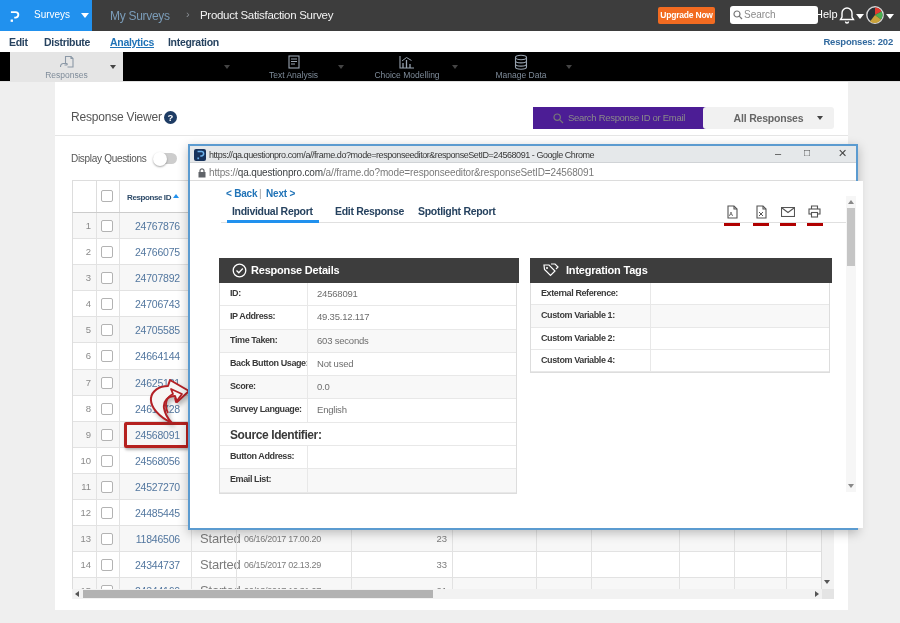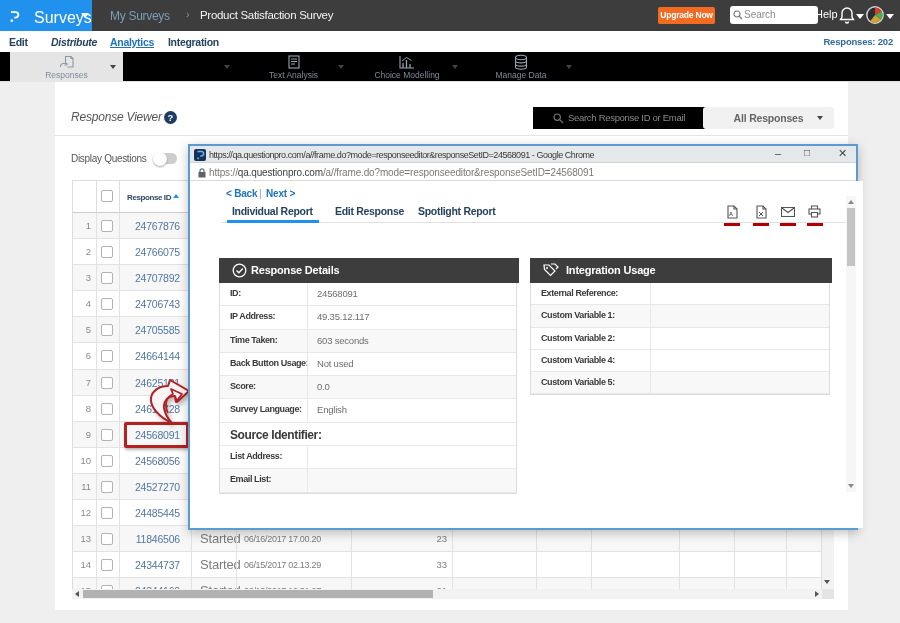--- a/index.html
+++ b/index.html
@@ -2,44 +2,44 @@
 <html><head>
 <meta charset="utf-8">
 <style>
 * { margin:0; padding:0; box-sizing:border-box; }
 html,body { width:900px; height:623px; }
 body { font-family:"Liberation Sans", sans-serif; position:relative; background:#efefef; overflow:hidden; }
 .abs { position:absolute; }
 
 .nav1 { position:absolute; left:0; top:0; width:900px; height:31px; background:#3d3d3d; }
 .logoblk { position:absolute; left:0; top:0; width:92px; height:31px; background:#2191ee; }
-.surveys { position:absolute; left:34px; top:9px; color:#fff; font-size:16px; }
+.surveys { position:absolute; left:34px; top:9px; color:#fff; font-size:10px; }
 .caret { display:inline-block; width:0; height:0; border-left:4px solid transparent; border-right:4px solid transparent; border-top:5px solid #fff; }
 .crumb1 { position:absolute; left:110px; top:9px; color:#7b9cb8; font-size:12px; letter-spacing:-0.3px; }
 .crumbsep { position:absolute; left:186px; top:8px; color:#8a8f94; font-size:11px; }
 .crumb2 { position:absolute; left:200px; top:9px; color:#f2f2f2; font-size:11.5px; letter-spacing:-0.3px; }
 .upgrade { position:absolute; left:658px; top:7px; width:57px; height:17px; background:#f26b21; border-radius:2px; color:#fff; font-size:8.5px; font-weight:bold; text-align:center; line-height:17px; white-space:nowrap; letter-spacing:-0.2px; }
 .topsearch { position:absolute; left:730px; top:6px; width:88px; height:18px; background:#fff; border-radius:3px; }
 .topsearch span { position:absolute; left:14px; top:3px; color:#8a8a8a; font-size:10px; }
 .helplnk { position:absolute; left:815px; top:8px; color:#fff; font-size:11px; }
 
 .nav2 { position:absolute; left:0; top:31px; width:900px; height:21px; background:#fff; }
 .nav2 a { position:absolute; top:5px; font-size:10.5px; font-weight:bold; color:#26425f; text-decoration:none; letter-spacing:-0.3px;}
 .respcount { position:absolute; right:7px; top:5px; font-size:9.5px; font-weight:bold; color:#31699e; letter-spacing:-0.2px;}
 
 .toolbar { position:absolute; left:0; top:52px; width:900px; height:30px; background:#000000; border-bottom:1px solid #e0e0e0; }
 .tsec { position:absolute; top:0; height:30px; }
 .tsec .lbl { position:absolute; top:18px; width:100%; text-align:center; font-size:8.5px; color:#7e8b99; }
 .tsec .ticon { position:absolute; top:2px; left:50%; transform:translateX(-50%); }
 .tcaret { position:absolute; top:13px; width:0; height:0; border-left:3.5px solid transparent; border-right:3.5px solid transparent; border-top:4.5px solid #444; }
 
 .whitepanel { position:absolute; left:55px; top:82px; width:793px; height:528px; background:#fff; }
-.pgtitle { position:absolute; left:71px; top:110px; font-size:12px; color:#555; letter-spacing:-0.2px;font-style:italic; }
+.pgtitle { position:absolute; left:71px; top:110px; font-size:12px; color:#555; letter-spacing:-0.2px; }
 .qhelp { position:absolute; left:164px; top:111px; width:13px; height:13px; border-radius:50%; background:#1e3c64; color:#fff; font-size:9.5px; font-weight:bold; text-align:center; line-height:13px; }
-.mainsearch { position:absolute; left:533px; top:107px; width:192px; height:22px; background:#000000; border-radius:0; }
+.mainsearch { position:absolute; left:533px; top:107px; width:192px; height:22px; background:#4c1d95; border-radius:0; }
 .mainsearch span { position:absolute; left:35px; top:5px; font-size:9.5px; color:#8a8a8a; letter-spacing:-0.3px; }
 .allresp { position:absolute; left:703px; top:107px; width:131px; height:22px; background:#f1f1f1; border-radius:3px; }
 .allresp span { position:absolute; left:0; width:100%; text-align:center; top:5px; font-size:10.5px; font-weight:bold; color:#666; letter-spacing:-0.2px;}
 .allresp .tcaret { left:114px; top:9px; }
 .divider1 { position:absolute; left:55px; top:135px; width:793px; height:1px; background:#e5e5e5; }
 .dq { position:absolute; left:71px; top:153px; font-size:10px; color:#555; letter-spacing:-0.3px; }
 .toggle { position:absolute; left:156px; top:153px; width:21px; height:11px; background:#cdcdcd; border-radius:6px; }
 .knob { position:absolute; left:-3px; top:-1.5px; width:14px; height:14px; background:#fff; border-radius:50%; box-shadow:0 1px 2px rgba(0,0,0,0.35); }
 
 .tbl { position:absolute; left:72px; top:180px; width:750px; height:419px; }
@@ -122,21 +122,21 @@
     <circle cx="9" cy="9" r="8.2" fill="#2a2f35" stroke="#d8d8d8" stroke-width="1.4"></circle>
     <path d="M9 9 L9 1.5 A7.5 7.5 0 0 1 15.5 5.5 z" fill="#e03a2f"></path>
     <path d="M9 9 L15.5 5.5 A7.5 7.5 0 0 1 15 13.5 z" fill="#4caf50"></path>
     <path d="M9 9 L15 13.5 A7.5 7.5 0 0 1 4 15.5 z" fill="#caa23a"></path>
   </svg>
   <span class="caret" style="position:absolute;left:886px;top:14px;border-top-color:#fff;"></span>
 </div>
 
 <div class="nav2">
   <a style="left:9px;">Edit</a>
-  <a style="left:51px;font-style:italic;">Distribute</a>
+  <a style="left:44px;">Distribute</a>
   <a style="left:110px;color:#2073b7;text-decoration:underline;">Analytics</a>
   <a style="left:168px;">Integration</a>
   <span class="respcount">Responses: 202</span>
 </div>
 
 <div class="toolbar">
   <div class="tsec" style="left:10px;width:113px;background:#e5e5e5;">
     <svg class="ticon" width="17" height="16" viewBox="0 0 17 16">
       <path d="M7 10 V2.5 h5.5 l2 2 V13 H9" fill="none" stroke="#8b98a6" stroke-width="1.1"></path>
       <path d="M12.5 2.5 v2 h2" fill="none" stroke="#8b98a6" stroke-width="1.1"></path>
@@ -634,58 +634,54 @@
           </div>
           <div class="prow" style="height:23.3px;">
             <span class="lab" style="left:10px;top:5px;">Survey Language:</span>
             <span class="val" style="left:97px;top:5px;">English</span>
             <div class="pvline" style="left:87px;"></div>
           </div>
           <div class="prow" style="height:23.3px;">
             <span class="lab" style="left:10px;top:5px;font-size:12px;">Source Identifier:</span>
           </div>
           <div class="prow" style="height:23.3px;">
-            <span class="lab" style="left:10px;top:5px;">List Address:</span>
+            <span class="lab" style="left:10px;top:5px;">Button Address:</span>
             <div class="pvline" style="left:87px;"></div>
           </div>
           <div class="prow" style="height:23.3px;background:#f8f8f8;">
             <span class="lab" style="left:10px;top:5px;">Email List:</span>
             <div class="pvline" style="left:87px;"></div>
           </div>
         </div>
         <div class="panel" style="left:333px;top:77px;width:300px;">
           <div class="phead" style="width:302px;">
             <svg style="position:absolute;left:12px;top:4px;" width="17" height="17" viewBox="0 0 17 17">
               <path d="M2 3 h5 l6 6 -4.5 4.5 -6-6 z" fill="none" stroke="#fff" stroke-width="1.2"></path>
               <circle cx="5" cy="6" r="1" fill="#fff"></circle>
               <path d="M9 2 h4 l3 3 -2 2" fill="none" stroke="#fff" stroke-width="1.2"></path>
             </svg>
-            <span style="left:36px;">Integration Usage</span>
+            <span style="left:36px;">Integration Tags</span>
           </div>
           <div style="margin-top:24px;"></div>
           <div class="prow" style="height:22.3px;">
             <span class="lab" style="left:10px;top:5px;">External Reference:</span>
             <div class="pvline" style="left:119px;"></div>
           </div>
           <div class="prow" style="height:22.3px;background:#f8f8f8;">
             <span class="lab" style="left:10px;top:5px;">Custom Variable 1:</span>
             <div class="pvline" style="left:119px;"></div>
           </div>
           <div class="prow" style="height:22.3px;">
             <span class="lab" style="left:10px;top:5px;">Custom Variable 2:</span>
             <div class="pvline" style="left:119px;"></div>
           </div>
           <div class="prow" style="height:22.3px;">
             <span class="lab" style="left:10px;top:5px;">Custom Variable 4:</span>
             <div class="pvline" style="left:119px;"></div>
           </div>
-          <div class="prow" style="height:22.3px;background:#f8f8f8;">
-            <span class="lab" style="left:10px;top:5px;">Custom Variable 5:</span>
-            <div class="pvline" style="left:119px;"></div>
-          </div>
         </div>
       </div>
   </div>
   <div class="pscroll">
     <span class="arrleft" style="left:2px;top:4px;border-left:3px solid transparent;border-right:3px solid transparent;border-bottom:4px solid #888;"></span>
     <div class="pthumb"></div>
     <span class="arrleft" style="left:2px;top:288px;border-left:3px solid transparent;border-right:3px solid transparent;border-top:4px solid #888;"></span>
   </div>
 </div>
 

